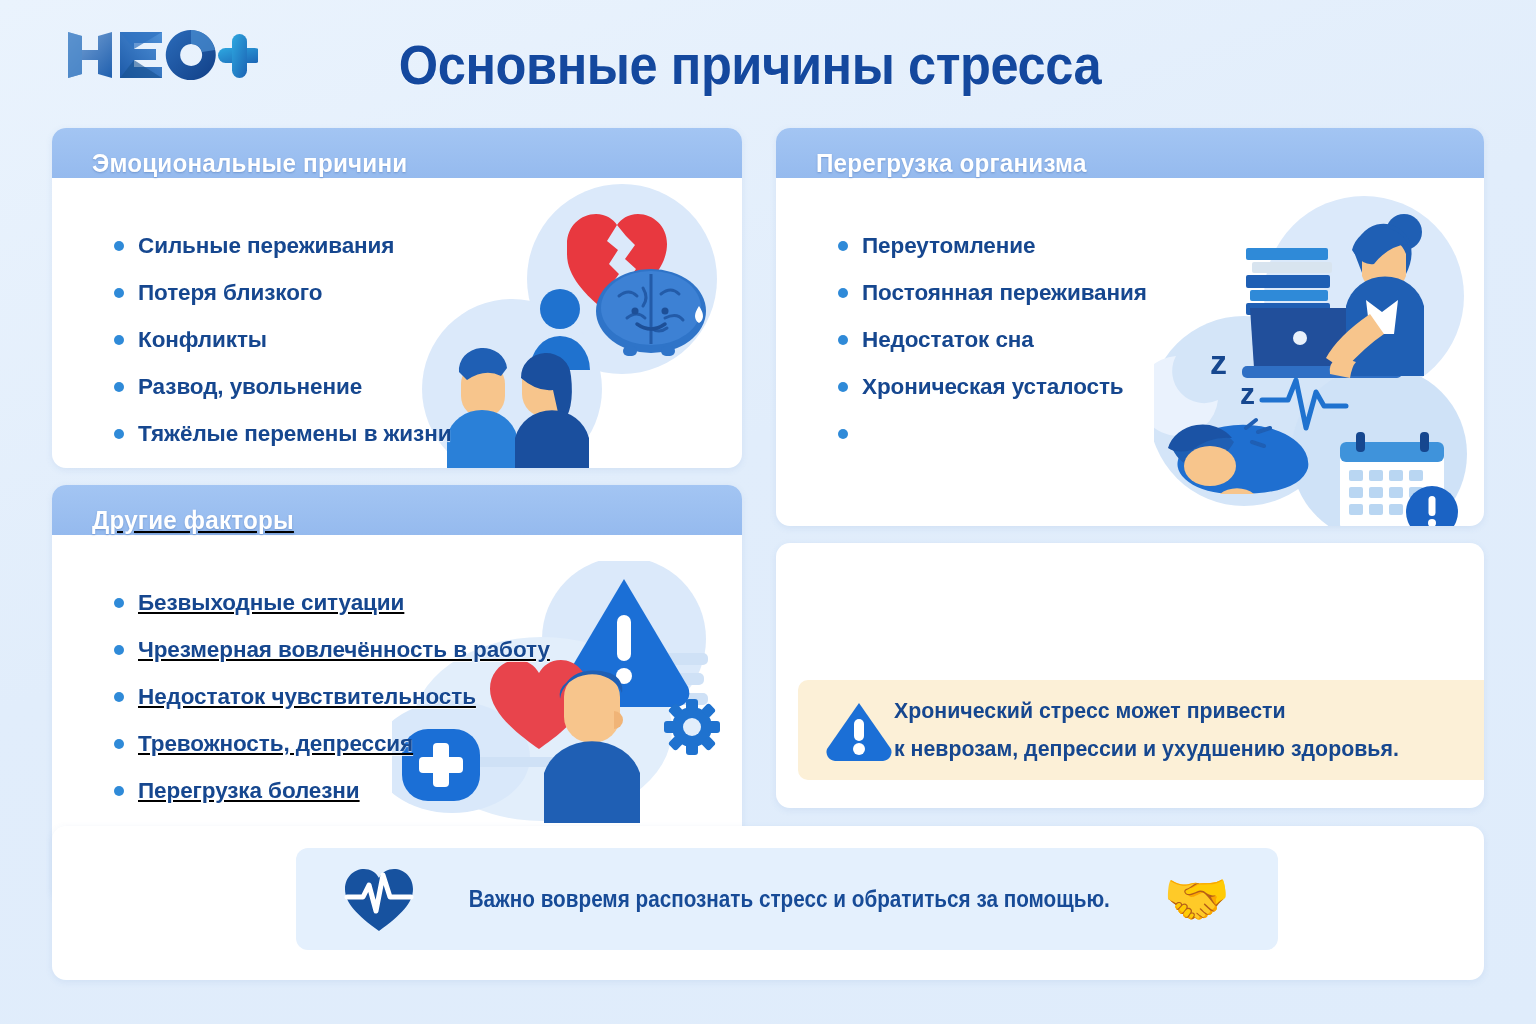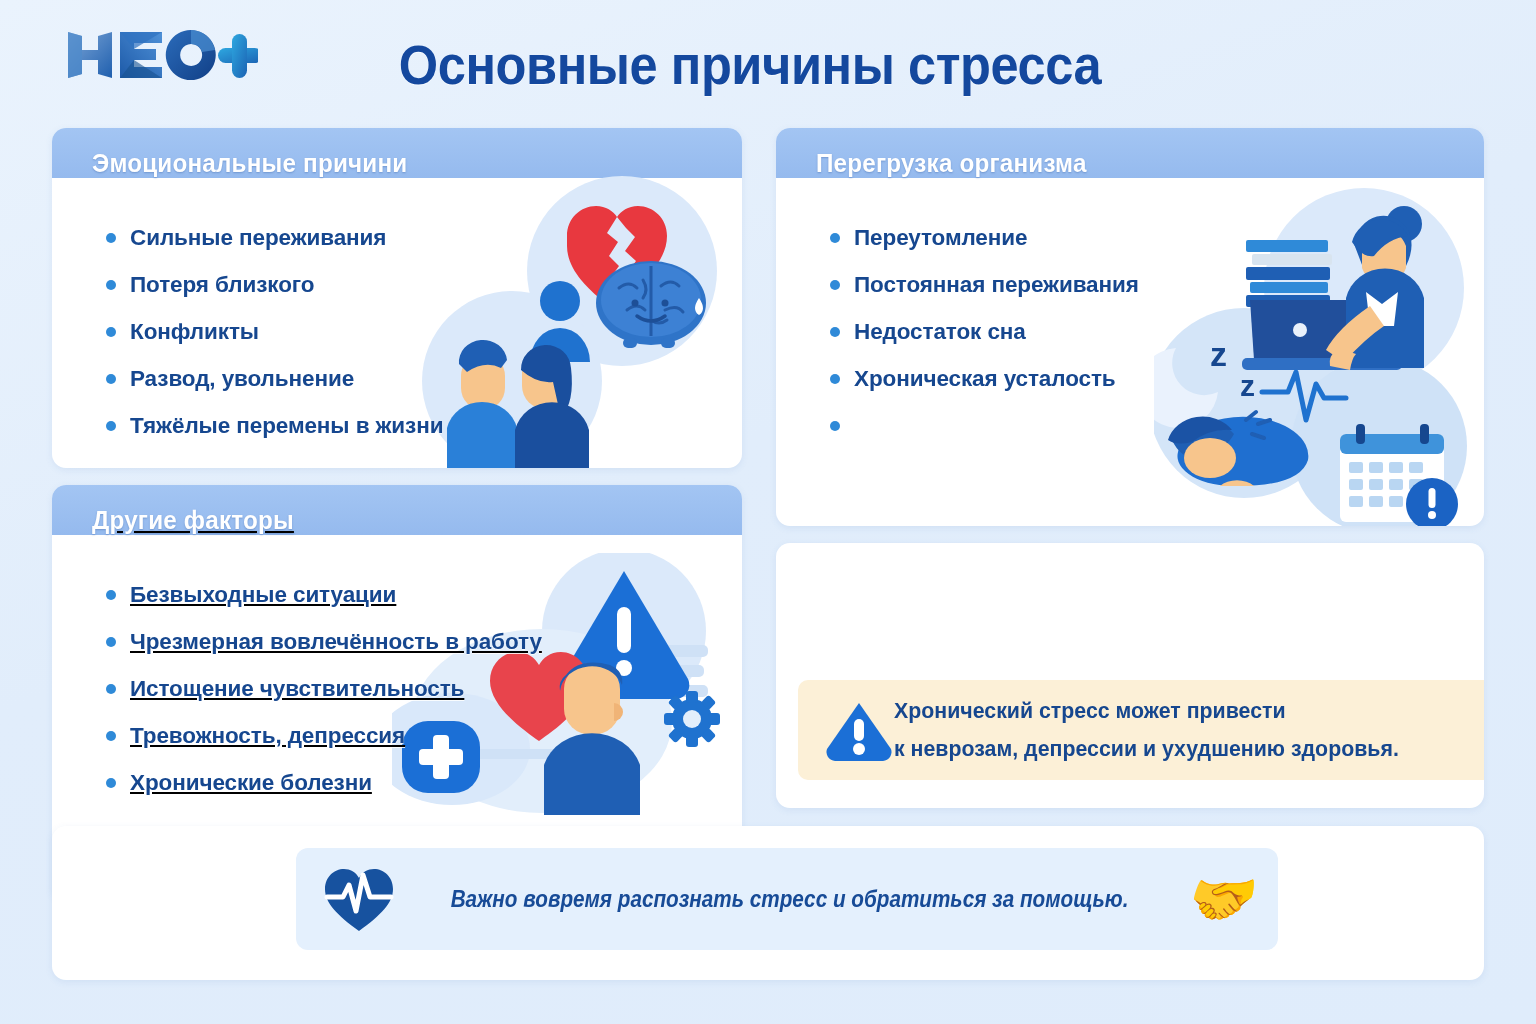--- a/index.html
+++ b/index.html
@@ -34,21 +34,21 @@
     height:50px;background:linear-gradient(180deg,#a3c5f3 0%,#95baee 100%);
     display:flex;align-items:flex-end;padding-left:40px;
   }
   .card-head-title{
     color:#ffffff;font-size:25px;font-weight:bold;letter-spacing:.2px;
     text-shadow:0 1px 2px rgba(40,80,150,.35);
     transform:scaleX(.97);transform-origin:left center;white-space:nowrap;
   }
   .card-body{position:relative;height:calc(100% - 50px);}
   ul.bullets{
-    list-style:none;margin:8px;padding:28px 8px 0 46px;position:relative;z-index:3;
+    list-style:none;margin:16px;padding:28px 8px 0 46px;position:relative;z-index:3;
   }
   ul.bullets li{
     display:flex;align-items:center;gap:14px;
     color:#16478f;font-size:22.5px;font-weight:bold;
     height:47px;letter-spacing:-.1px;white-space:nowrap;
     text-shadow:0 1px 1px rgba(255,255,255,.85);
   }
   ul.bullets li .dot{
     width:10px;height:10px;border-radius:50%;background:#2f8ad8;flex:0 0 10px;
   }
@@ -341,49 +341,49 @@
         <li>
             <span class="dot"></span>
             <span>Безвыходные ситуации</span>
           </li>
         <li>
             <span class="dot"></span>
             <span>Чрезмерная вовлечённость в работу</span>
           </li>
         <li>
             <span class="dot"></span>
-            <span>Истощение чувствительность</span>
+            <span>Недостаток чувствительность</span>
           </li>
         <li>
             <span class="dot"></span>
             <span>Тревожность, депрессия</span>
           </li>
         <li>
             <span class="dot"></span>
-            <span>Хронические болезни</span>
+            <span>Перегрузка болезни</span>
           </li>
       </ul>
     </div>
   </div>
 
   <div class="card" style="left:776px;top:543px;width:708px;height:265px;">
     <div class="warn-box" style="left:22px;top:137px;width:656px;height:100px;">
       <svg width="70" height="62" viewBox="0 0 70 62">
         <path d="M35 4 L67 50 a9 9 0 0 1 -8 12 L11 62 a9 9 0 0 1 -8 -12 Z" fill="#1b6fd6"></path>
         <rect x="30" y="20" width="10" height="22" rx="5" fill="#fff"></rect>
         <circle cx="35" cy="50" r="6" fill="#fff"></circle>
       </svg>
       <div class="warn-text">
         <div>Хронический стресс может привести</div>
         <div>к неврозам, депрессии и ухудшению здоровья.</div>
       </div>
     </div>
   </div>
 
-  <div class="card" style="left:52px;top:826px;width:1432px;height:154px;font-style:italic;">
+  <div class="card" style="left:52px;top:826px;width:1432px;height:154px;">
     <div class="footer-banner" style="left:244px;top:22px;width:982px;height:102px;">
       <svg width="72" height="68" viewBox="0 0 72 68">
         <path d="M36 66 C14 50 2 38 2 24 C2 12 11 4 21 4 c6 0 12 3 15 9 c3-6 9-9 15-9 c10 0 19 8 19 20 c0 14-12 26-34 42 Z" fill="#17529f"></path>
         <path d="M4 32 L20 32 L26 20 L33 46 L40 10 L47 32 L68 32" stroke="#ffffff" stroke-width="5" fill="none" stroke-linejoin="round" stroke-linecap="round"></path>
       </svg>
       <span class="footer-text">Важно вовремя распознать стресс и обратиться за помощью.</span>
       <span class="emoji">🤝</span>
     </div>
   </div>
 

